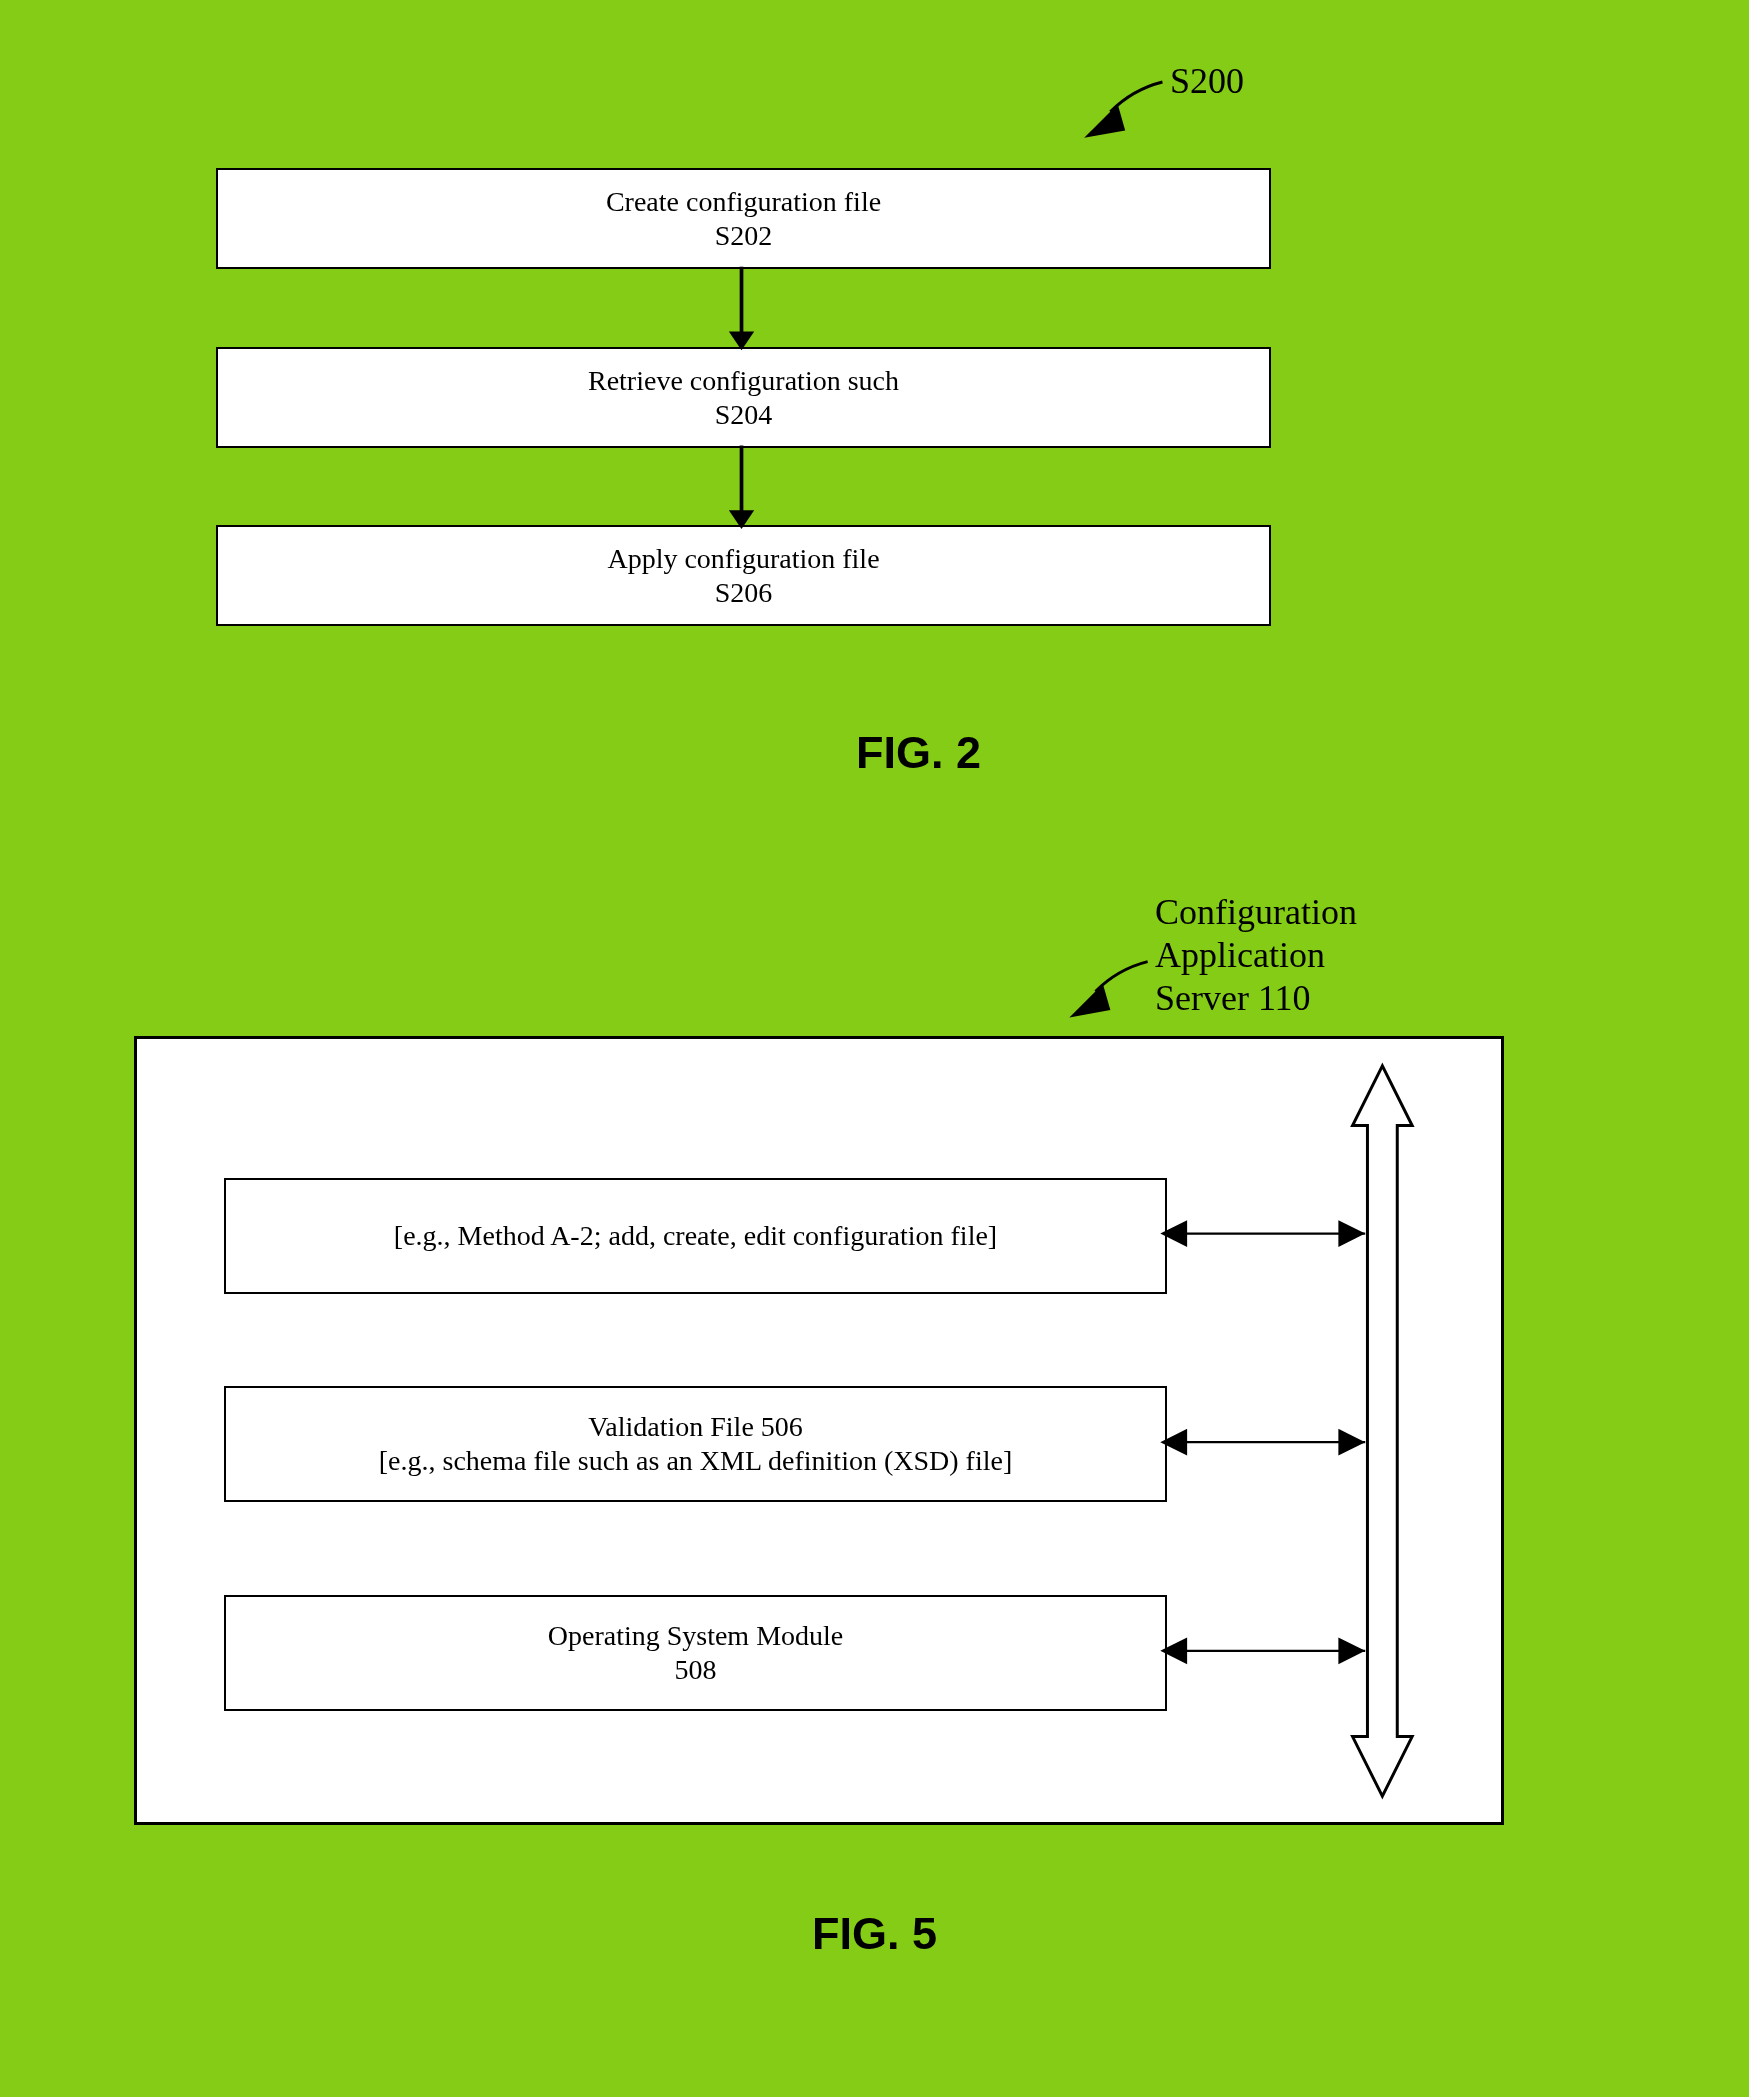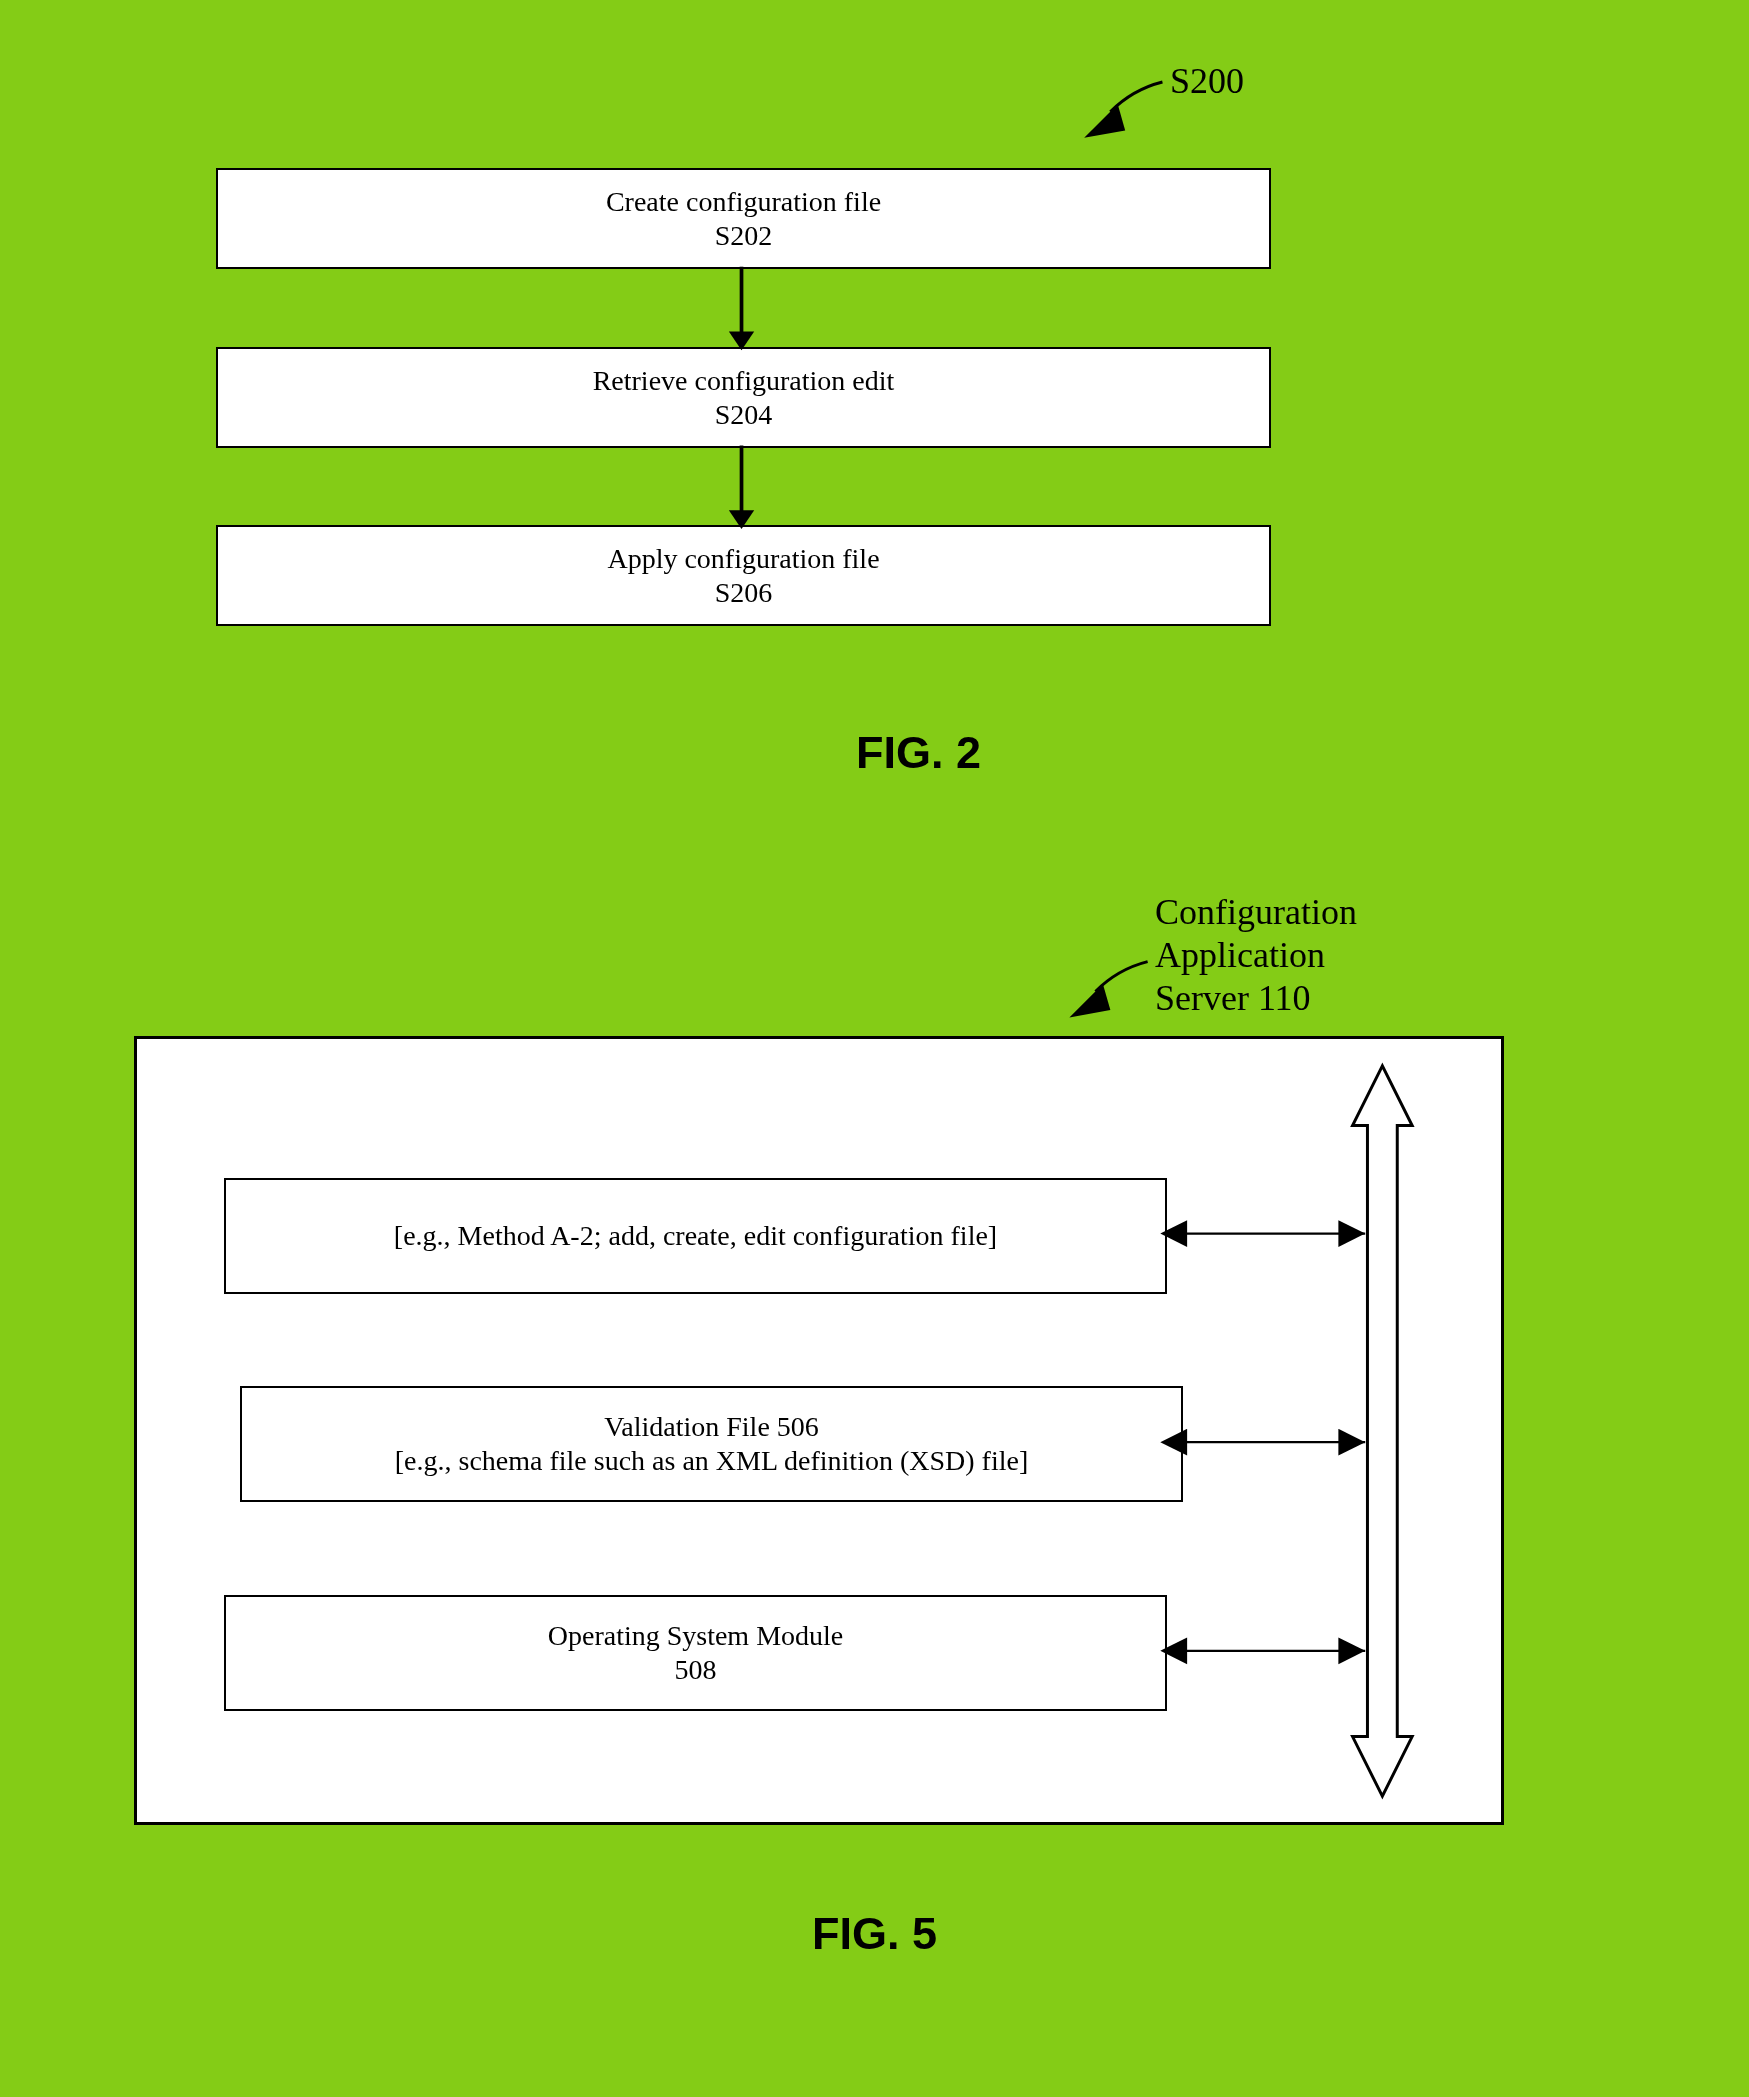--- a/index.html
+++ b/index.html
@@ -64,21 +64,21 @@
 
     <path d="M 1500 140 L 1455 185 L 1510 175 Z" fill="#000"></path>
   </svg>
 
   <div class="box" style="left:216px; top:168px; width:1051px; height:97px;">
     <span>Create configuration file</span>
     <span>S202</span>
   </div>
 
   <div class="box" style="left:216px; top:347px; width:1051px; height:97px;">
-    <span>Retrieve configuration edit</span>
+    <span>Retrieve configuration such</span>
     <span>S204</span>
   </div>
 
   <div class="box" style="left:216px; top:525px; width:1051px; height:97px;">
     <span>Apply configuration file</span>
     <span>S206</span>
   </div>
 
   <svg class="layer" width="1749" height="745" viewBox="0 0 2347 1000">
     <defs>
@@ -103,21 +103,21 @@
     <path d="M 1540 1290 Q 1500 1300 1470 1330" stroke="#000" stroke-width="4" fill="none"></path>
     <path d="M 1480 1320 L 1435 1365 L 1490 1355 Z" fill="#000"></path>
   </svg>
 
   <div class="box" style="left:134px; top:1036px; width:1364px; height:783px; border-width:3px;"></div>
 
   <div class="box" style="left:224px; top:1178px; width:939px; height:112px;">
     <span>[e.g., Method A-2; add, create, edit configuration file]</span>
   </div>
 
-  <div class="box" style="left:240px; top:1386px; width:939px; height:112px;">
+  <div class="box" style="left:224px; top:1386px; width:939px; height:112px;">
     <span>Validation File 506</span>
     <span>[e.g., schema file such as an XML definition (XSD) file]</span>
   </div>
 
   <div class="box" style="left:224px; top:1595px; width:939px; height:112px;">
     <span>Operating System Module</span>
     <span>508</span>
   </div>
 
   <svg class="layer" style="left:0; top:0;" width="1749" height="1938" viewBox="0 0 2347 2600">

